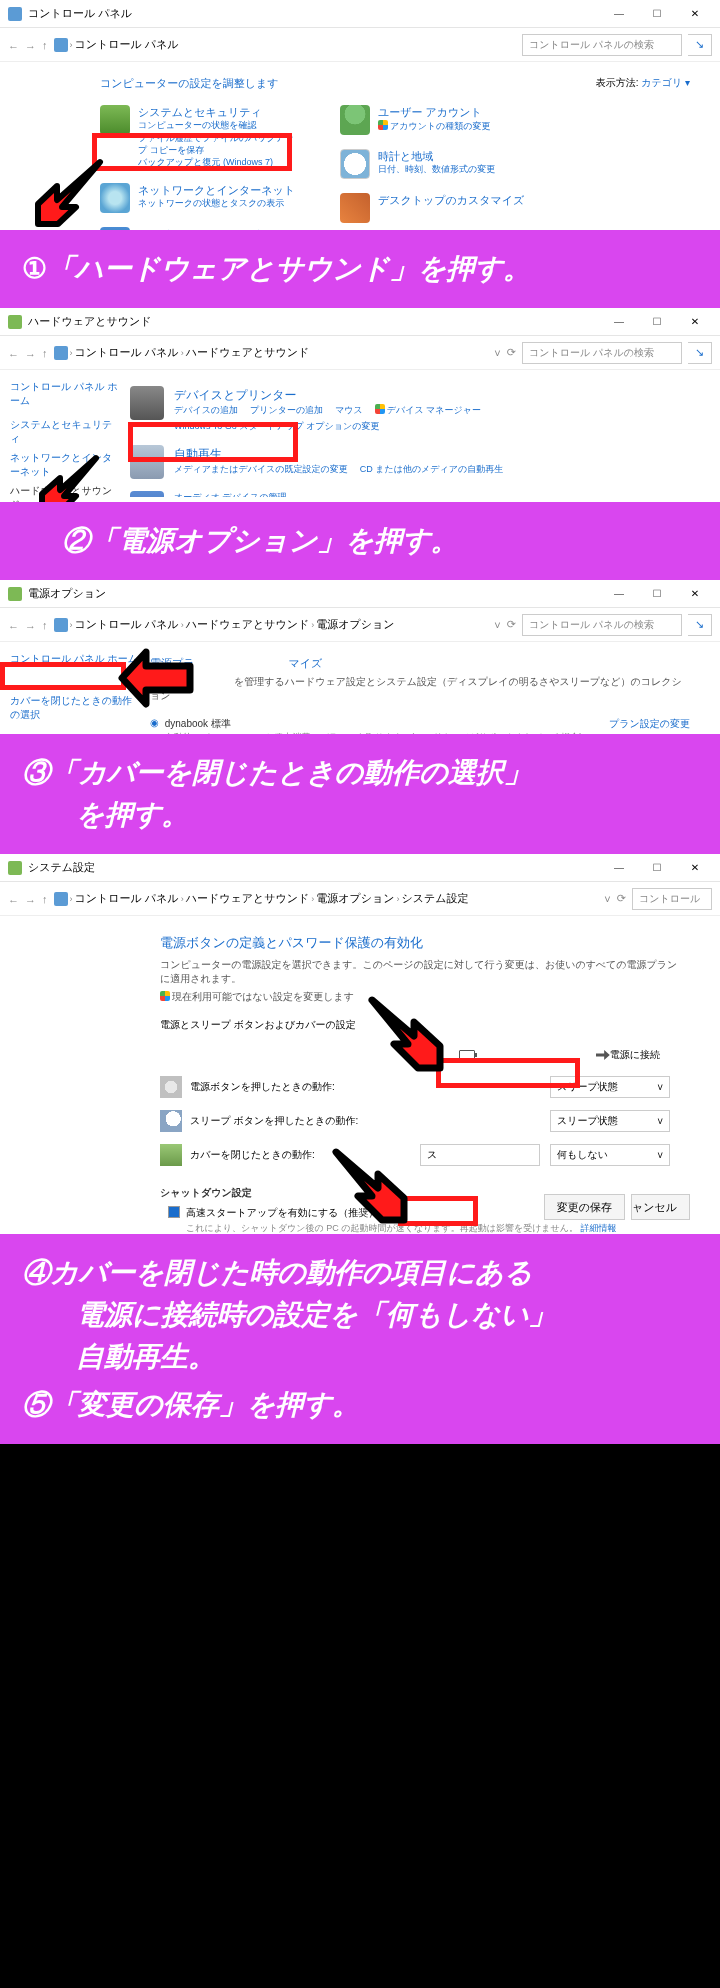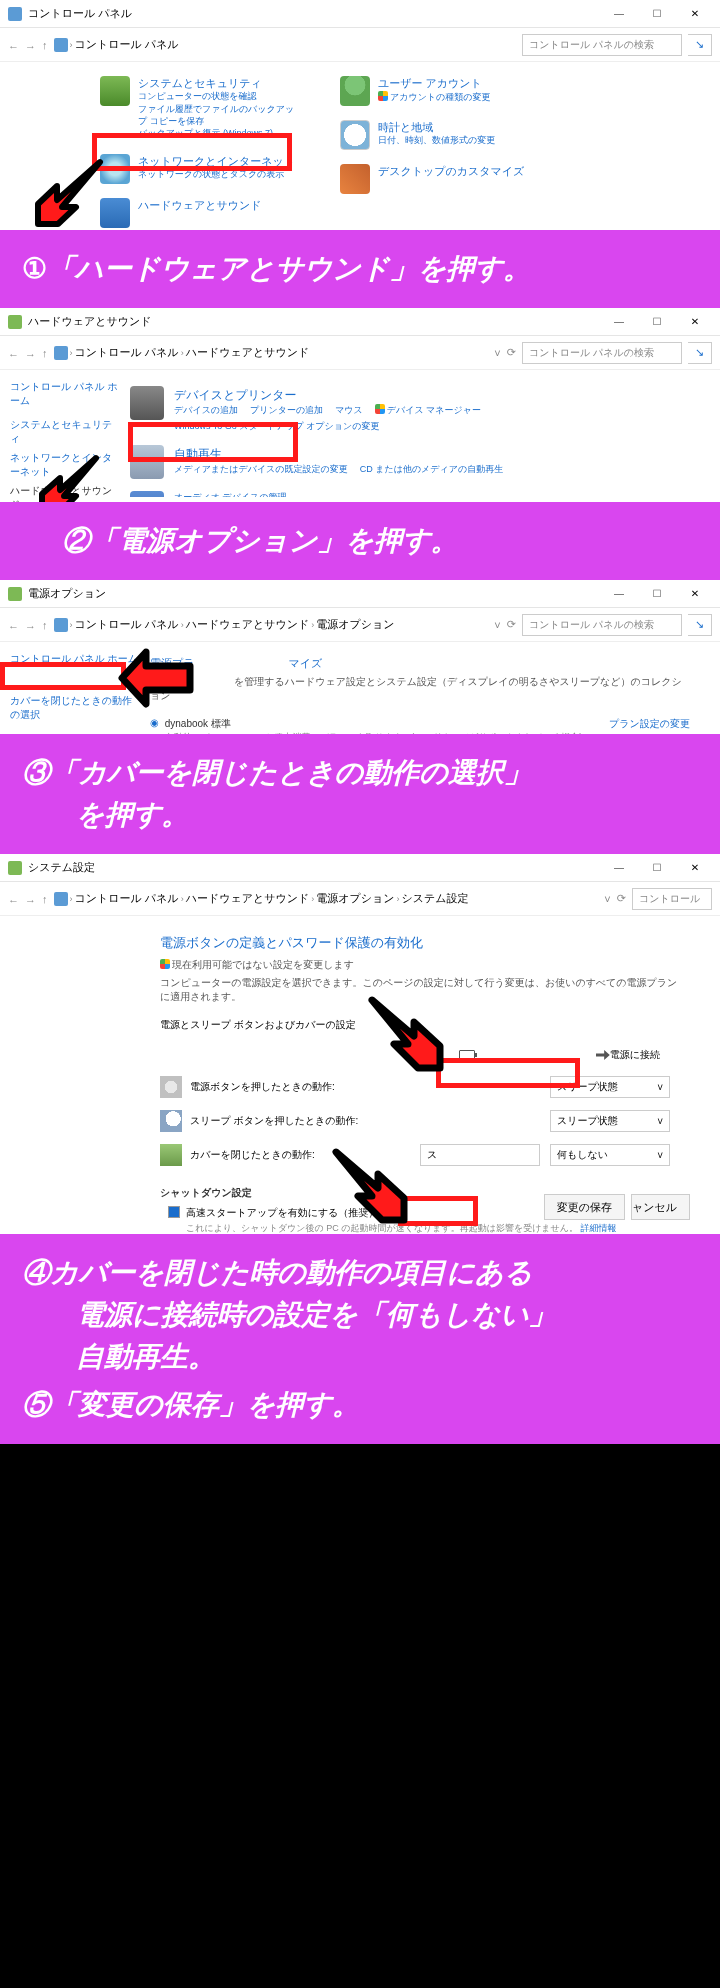--- a/index.html
+++ b/index.html
@@ -111,20 +111,24 @@
       <span class="bcico"></span>
       <span class="bcsep">›</span>
       <span>コントロール パネル</span>
     </div>
     <div class="searchbox">
         <span>コントロール パネルの検索</span>
       </div>
     <div class="searchbtn">↘</div>
   </div>
   <div class="cp-body">
+    <div class="cp-head">
+      <span class="adjust">コンピューターの設定を調整します</span>
+      <span class="view"><span>表示方法:</span> <span class="link">カテゴリ ▾</span></span>
+    </div>
     <div class="cp-cols">
       <div class="cp-col">
         <div class="cp-item">
           <div class="cp-ico i-green"></div>
           <div class="cp-txt">
               <span class="cp-title">システムとセキュリティ</span>
               <span class="cp-sub">コンピューターの状態を確認</span>
               <span class="cp-sub">ファイル履歴でファイルのバックアップ コピーを保存</span>
               <span class="cp-sub">バックアップと復元 (Windows 7)</span>
             </div>
@@ -347,22 +351,22 @@
         <span>システム設定</span>
       </div>
     <span class="navarrow">˅</span>
       <span class="navarrow">⟳</span>
     <div class="searchbox" style="width:80px">
         <span>コントロール</span>
       </div>
   </div>
   <div class="ss-body">
     <div class="ss-h1">電源ボタンの定義とパスワード保護の有効化</div>
+    <div class="ss-p">コンピューターの電源設定を選択できます。このページの設定に対して行う変更は、お使いのすべての電源プランに適用されます。</div>
     <div class="ss-p link"><span class="shield-ico"></span><span>現在利用可能ではない設定を変更します</span></div>
-    <div class="ss-p">コンピューターの電源設定を選択できます。このページの設定に対して行う変更は、お使いのすべての電源プランに適用されます。</div>
     <div class="ss-opt">電源とスリープ ボタンおよびカバーの設定</div>
     <div class="ss-thead">
       <div class="th">
           <span class="i-bat"></span>
           <span style="visibility:hidden">バッテリ駆動</span>
         </div>
       <div class="th">
           <span class="i-plug"></span>
           <span>電源に接続</span>
         </div>

